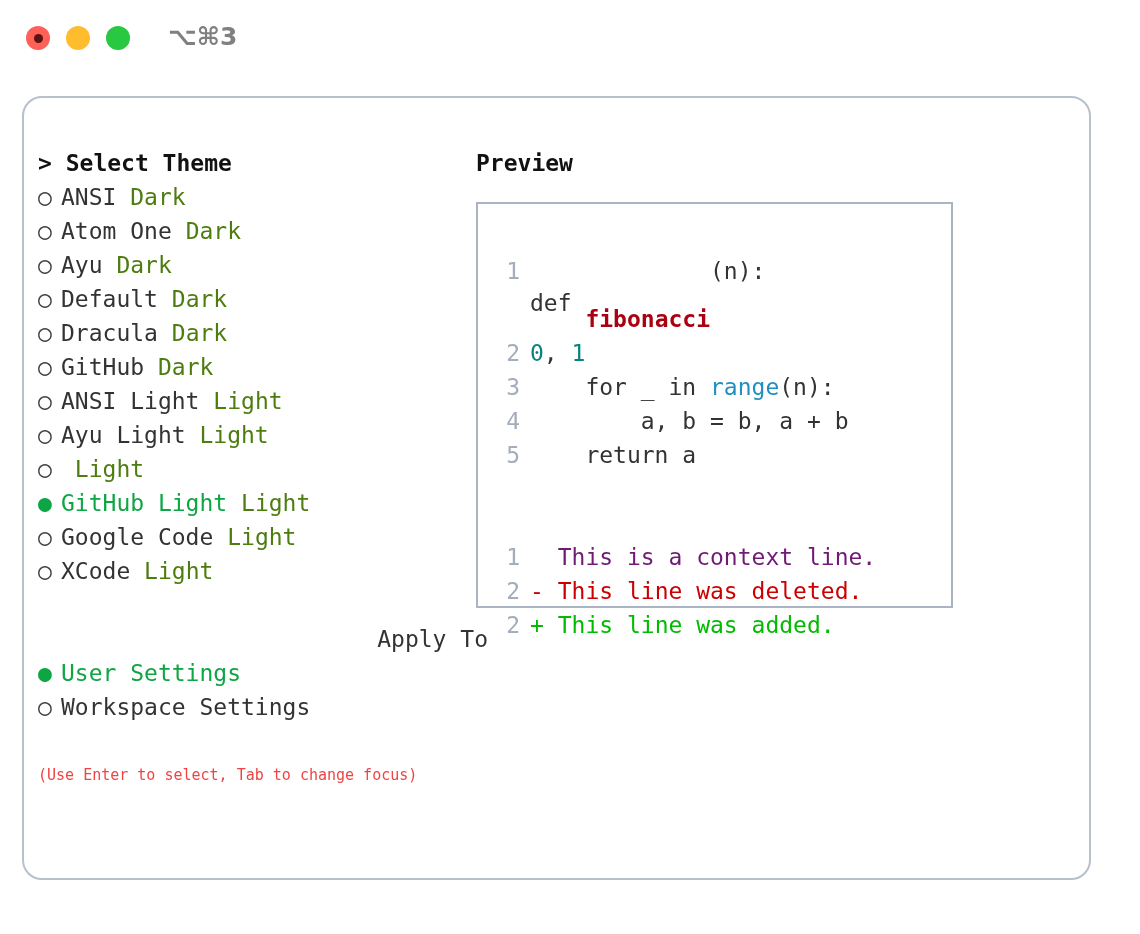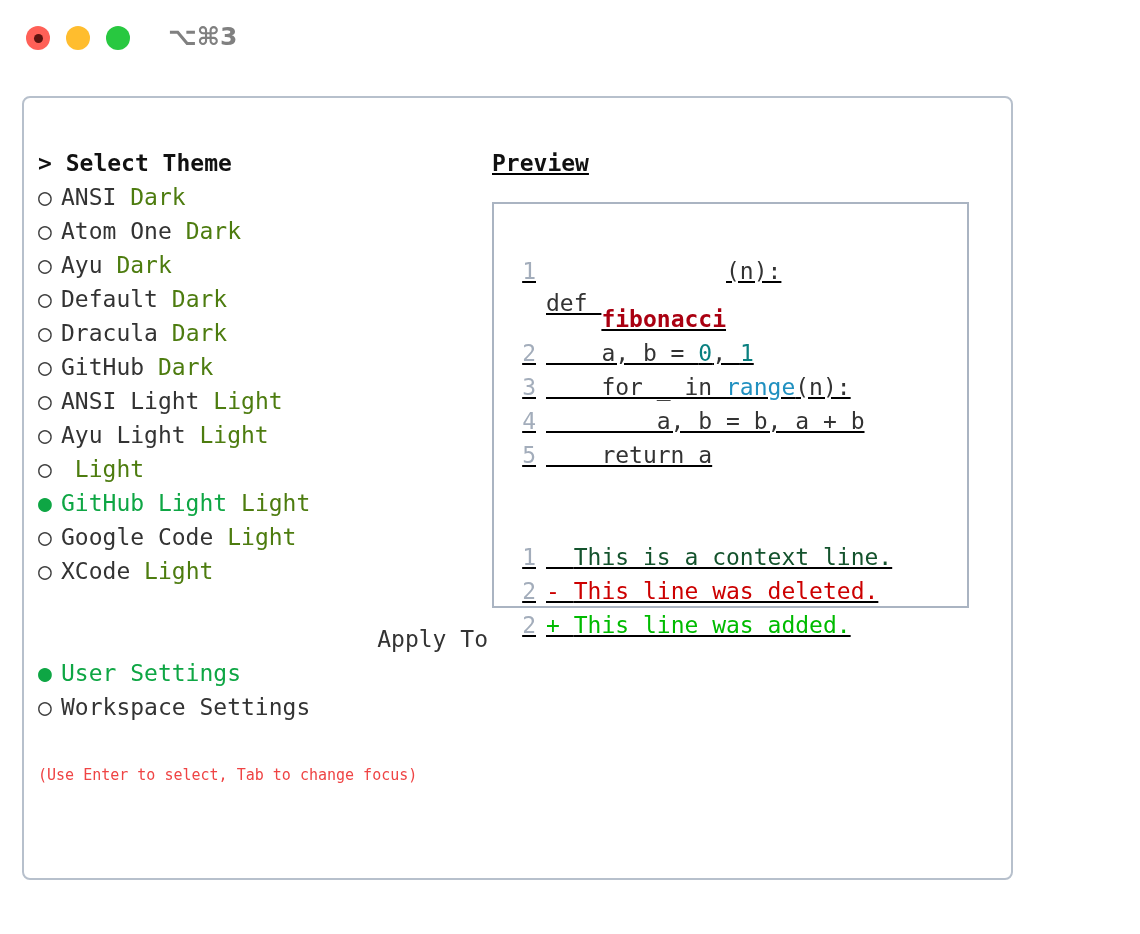--- a/index.html
+++ b/index.html
@@ -70,24 +70,24 @@
     color: #808080;
     letter-spacing: 0px;
     white-space: pre;
   }
 
   
   .panel {
     position: absolute;
     left: 22px;
     top: 96px;
-    width: 991px;
+    width: 1069px;
     height: 784px;
     border: 2px solid #b7c0cc;
-    border-radius: 8px;
+    border-radius: 20px;
     box-sizing: border-box;
     background: #ffffff;
   }
 
   
   .left-col {
     position: absolute;
     left: 14px;
     top: 48px;
     width: 450px;
@@ -144,24 +144,23 @@
     line-height: 34px;
     width: 400px;
     white-space: pre-wrap;
   }
 
   .spacer-34 { height: 34px; }
 
   
   .right-col {
     position: absolute;
-    left: 468px;
+    left: 452px;
     top: 48px;
     width: 500px;
-    text-decoration: underline;
   }
   .preview-head {
     font-family: "DejaVu Sans Mono", monospace;
     font-size: 23px;
     font-weight: 700;
     color: #111111;
     line-height: 34px;
     white-space: pre;
   }
 
@@ -190,21 +189,21 @@
     text-align: right;
     margin-right: 10px;
   }
 
   .tok-kw   { color: #333333; margin-top: 32px; }
   .tok-fn   { color: #aa0011; font-weight: 700; margin-top: 48px; }
   .tok-num  { color: #0a8080; }
   .tok-call { color: #2090c0; }
   .tok-plain{ color: #333333; }
 
-  .diff-ctx { color: #14532d; }
+  .diff-ctx { color: #701a75; }
   .diff-del { color: #cc0000; }
   .diff-add { color: #00bb00; }
 
   .blank-line { height: 34px; }
 </style>
 </head>
 <body>
 
 <div class="window">
 
@@ -333,21 +332,20 @@
 
         <div class="code-line">
           <span class="gutter">1</span>
           <span class="tok-kw">def </span>
           <span class="tok-fn">fibonacci</span>
           <span class="tok-plain">(n):</span>
         </div>
 
         <div class="code-line">
           <span class="gutter">2</span>
-          <span class="tok-plain">    a, b = </span>
           <span class="tok-num">0</span>
           <span class="tok-plain">, </span>
           <span class="tok-num">1</span>
         </div>
 
         <div class="code-line">
           <span class="gutter">3</span>
           <span class="tok-plain">    for _ in </span>
           <span class="tok-call">range</span>
           <span class="tok-plain">(n):</span>

